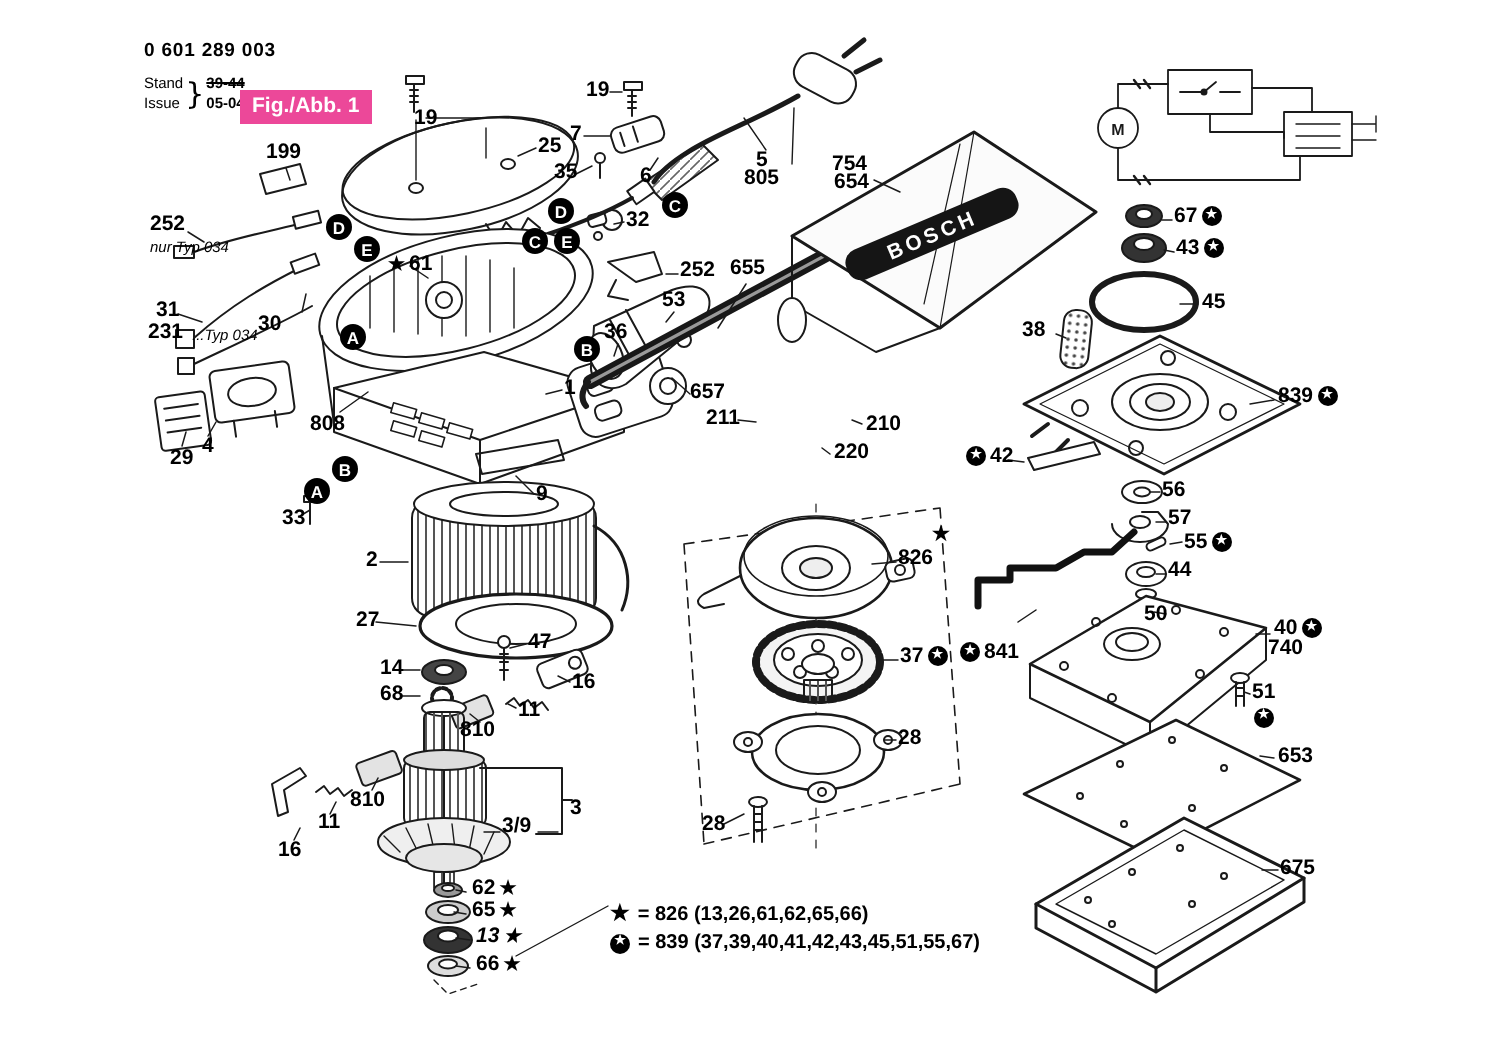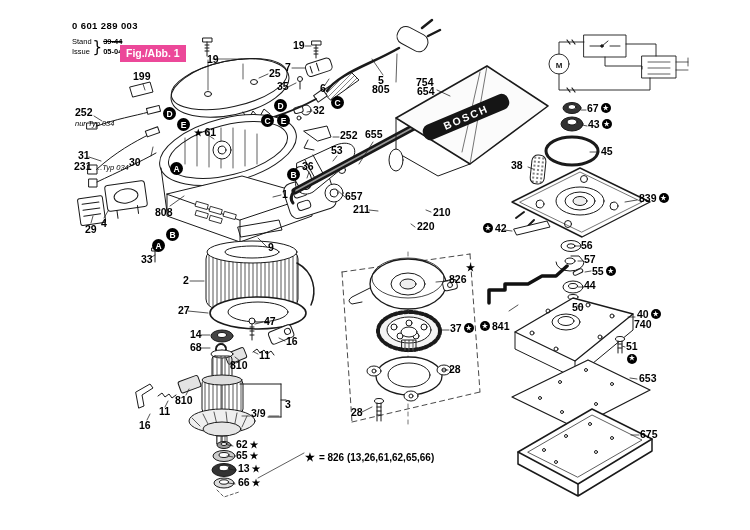--- a/index.html
+++ b/index.html
@@ -552,21 +552,21 @@
         <span>3</span>
       </div>
       <div class="co" style="left: 236px; top: 439px;">
         <span>62</span>
         <span class="sym">★</span>
       </div>
       <div class="co" style="left: 236px; top: 450px;">
         <span>65</span>
         <span class="sym">★</span>
       </div>
-      <div class="co" style="left: 238px; top: 463px;">
+      <div class="co" style="left: 238px; top: 463px; font-style: italic;">
         <span>13</span>
         <span class="sym">★</span>
       </div>
       <div class="co" style="left: 238px; top: 477px;">
         <span>66</span>
         <span class="sym">★</span>
       </div>
       <div class="co" style="left: 207px; top: 54px;">
         <span>19</span>
       </div>
@@ -735,16 +735,22 @@
       <div class="badge" style="left: 277px; top: 114px;">E</div>
       <div class="badge" style="left: 331px; top: 96px;">C</div>
       <div class="badge" style="left: 287px; top: 168px;">B</div>
     </div>
 
 <div class="legend">
   <div class="legend-row">
     <span class="sym">★</span>
     <span>= 826 (13,26,61,62,65,66)</span>
   </div>
+  <div class="legend-row">
+    <span class="csym">
+          <span class="csin">★</span>
+        </span>
+    <span>= 839 (37,39,40,41,42,43,45,51,55,67)</span>
+  </div>
 </div>
 
 
 </div>
 
 </body></html>

